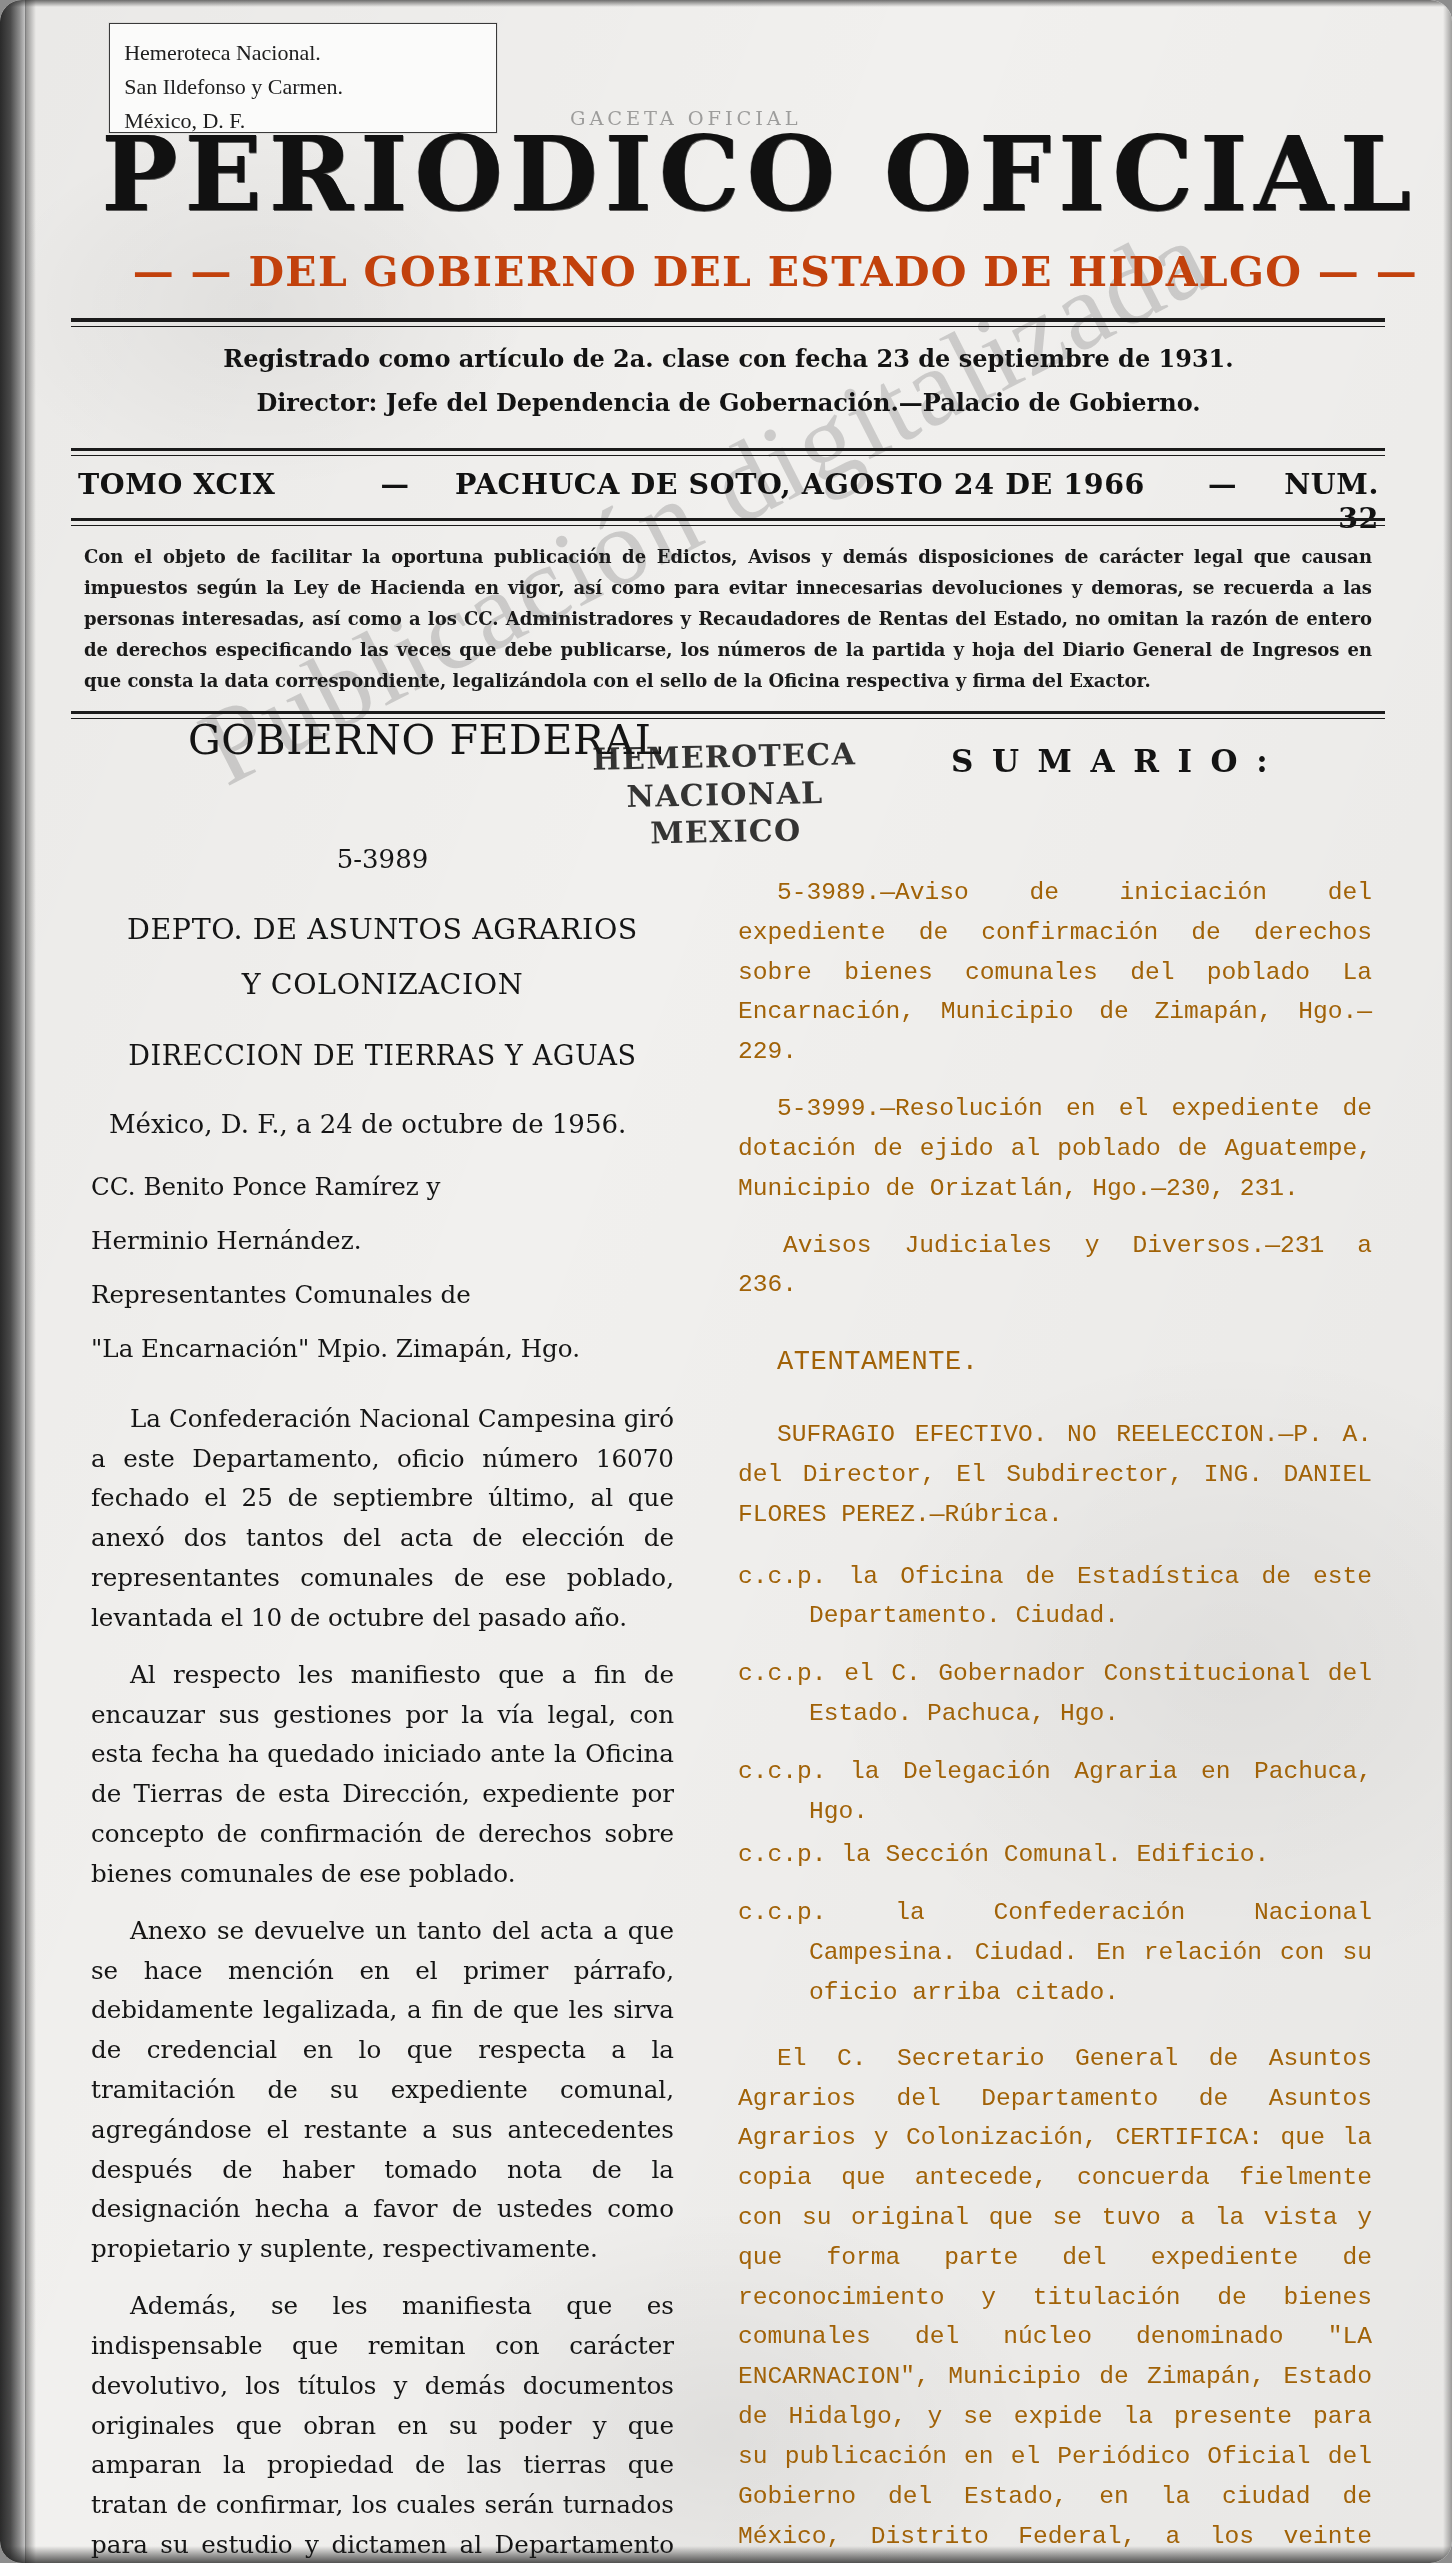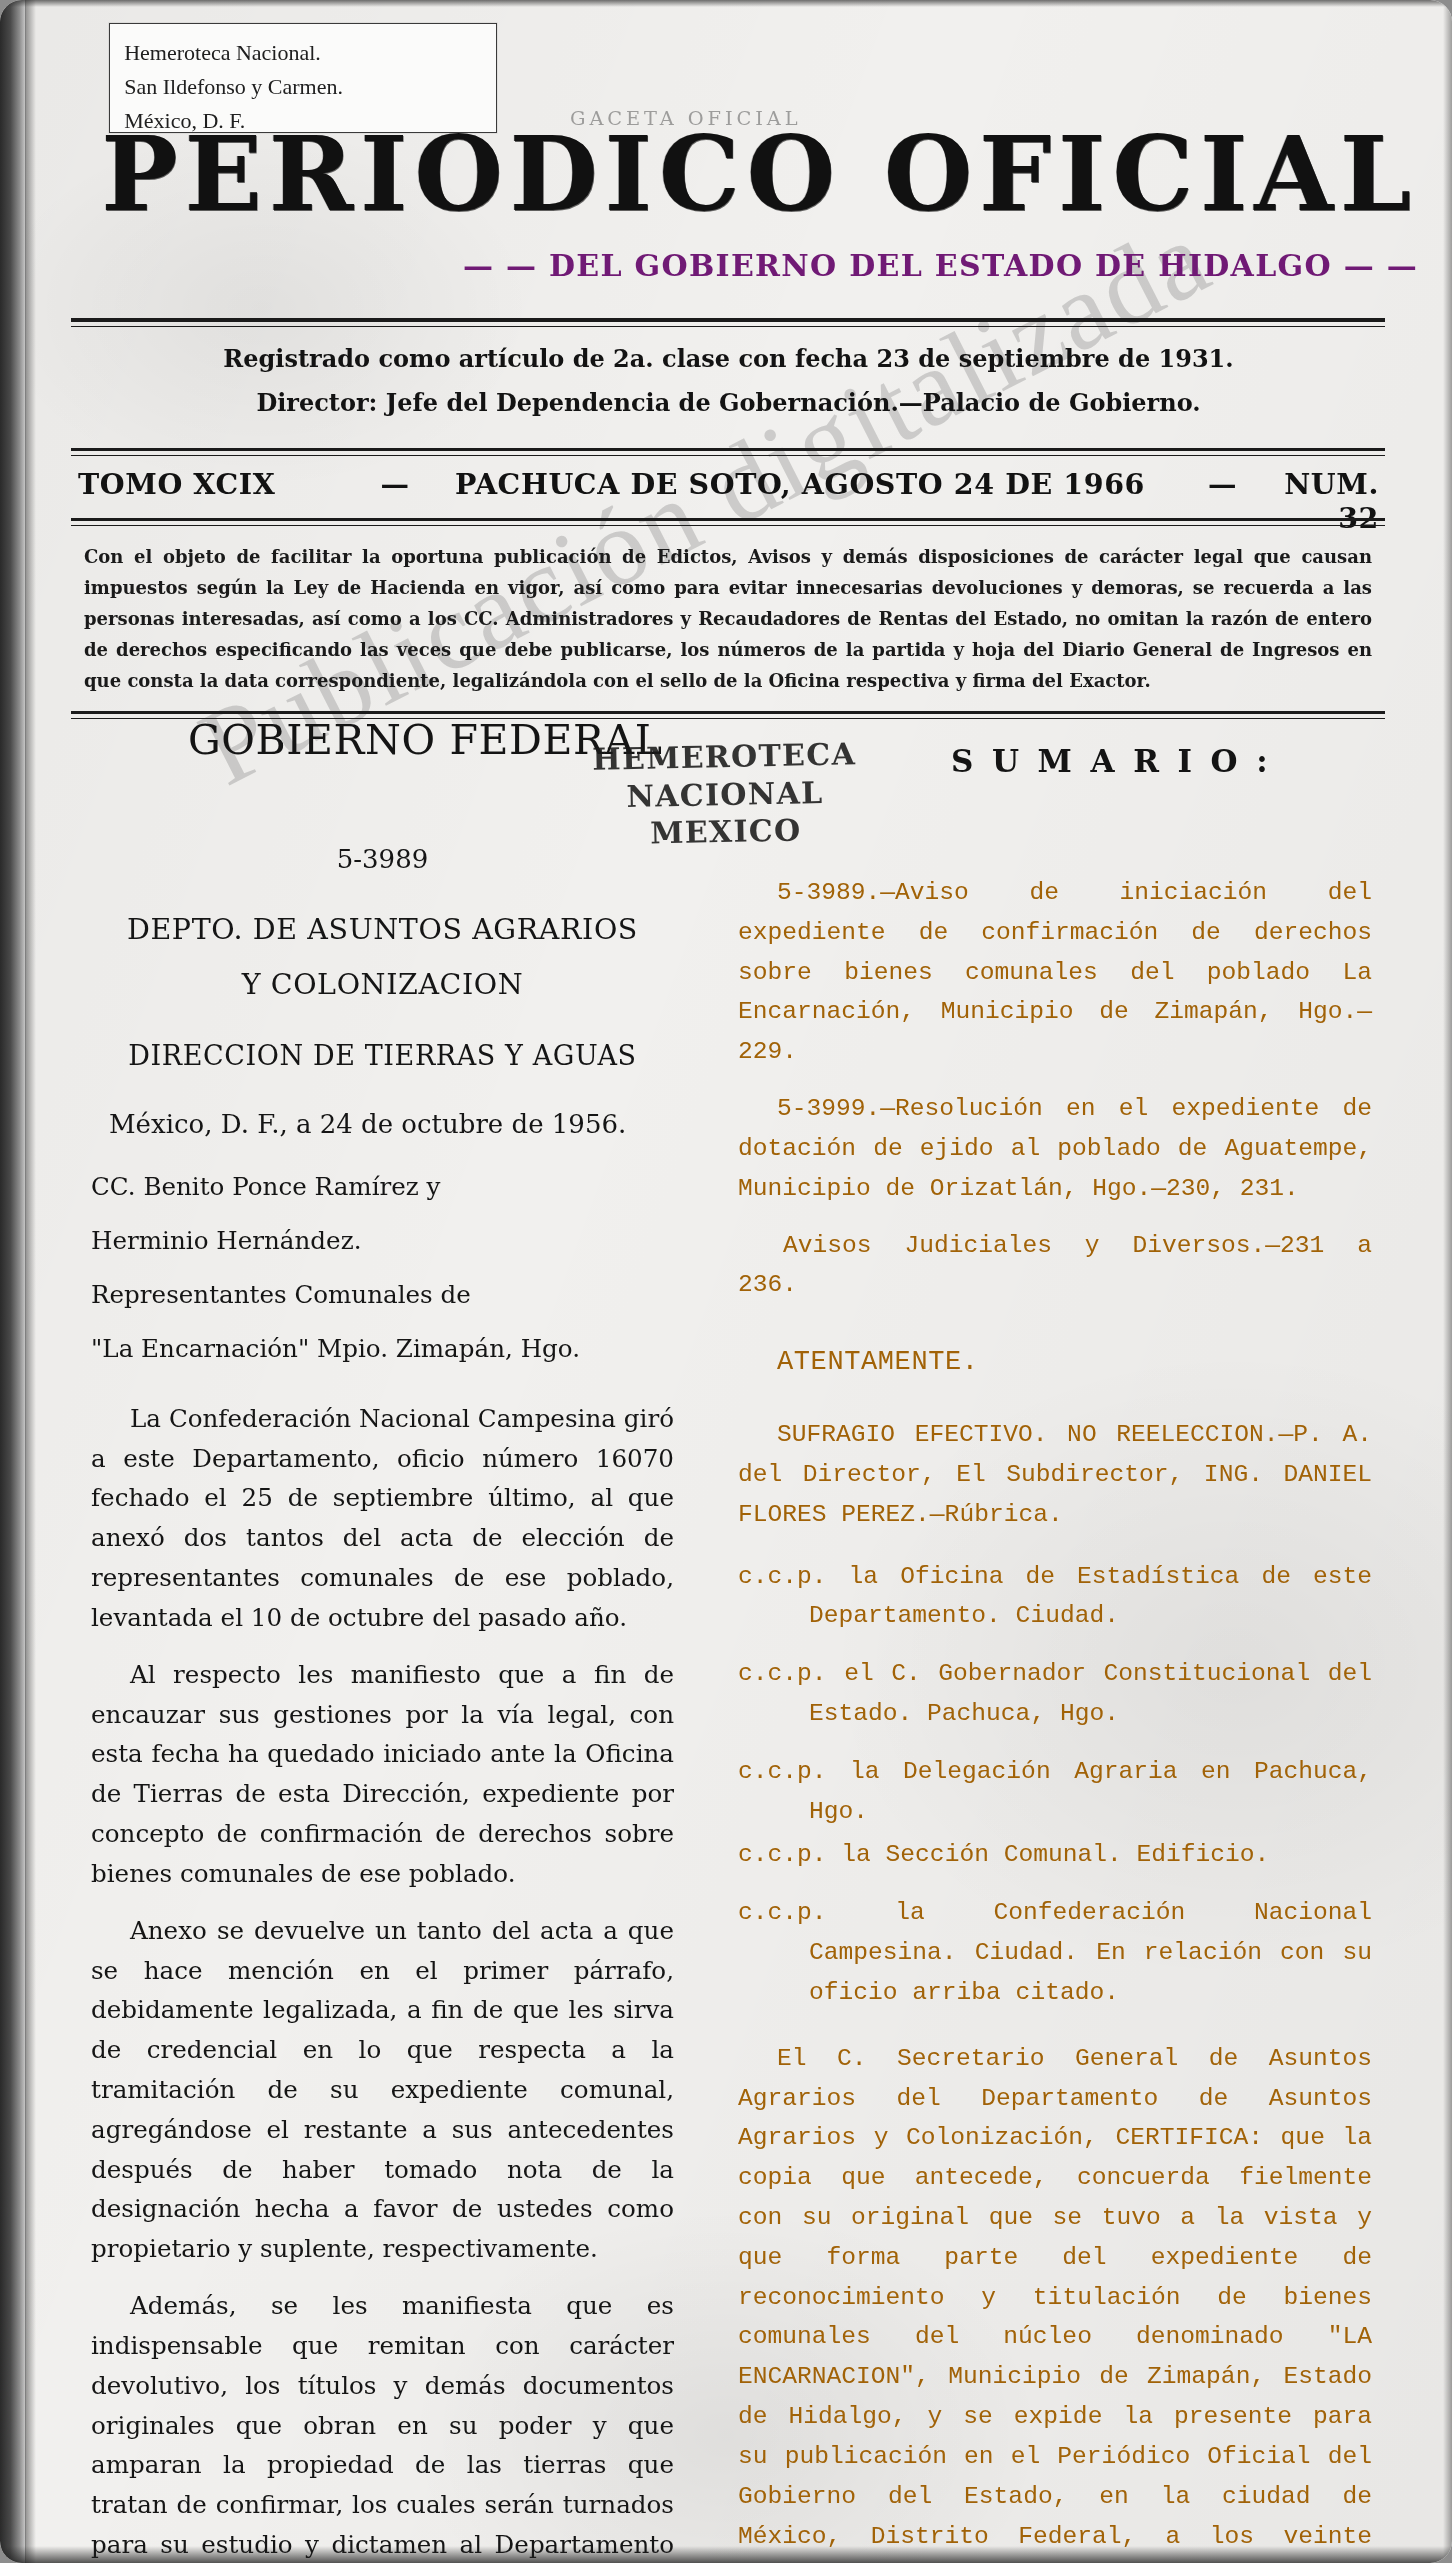--- a/index.html
+++ b/index.html
@@ -132,23 +132,23 @@
     font-size: 102px;
     letter-spacing: 6.5px;
     color: #111;
     line-height: 1;
     text-shadow: 0.6px 0.6px 0 rgba(0,0,0,0.6), -0.6px 0 0 rgba(0,0,0,0.25);
   }
   .masthead-sub {
     margin-top: 23px;
     font-family: "DejaVu Serif", serif;
     font-weight: bold;
-    font-size: 30px;
+    font-size: 41px;
     letter-spacing: 1.3px;
-    color: #701a75;
+    color: #c2410c;
   }
   .ghost-line {
     position: absolute;
     left: 570px;
     top: 107px;
     font-size: 19.4px;
     letter-spacing: 3.9px;
     color: rgba(90,90,90,0.55);
     font-family: "DejaVu Serif", serif;
   }

